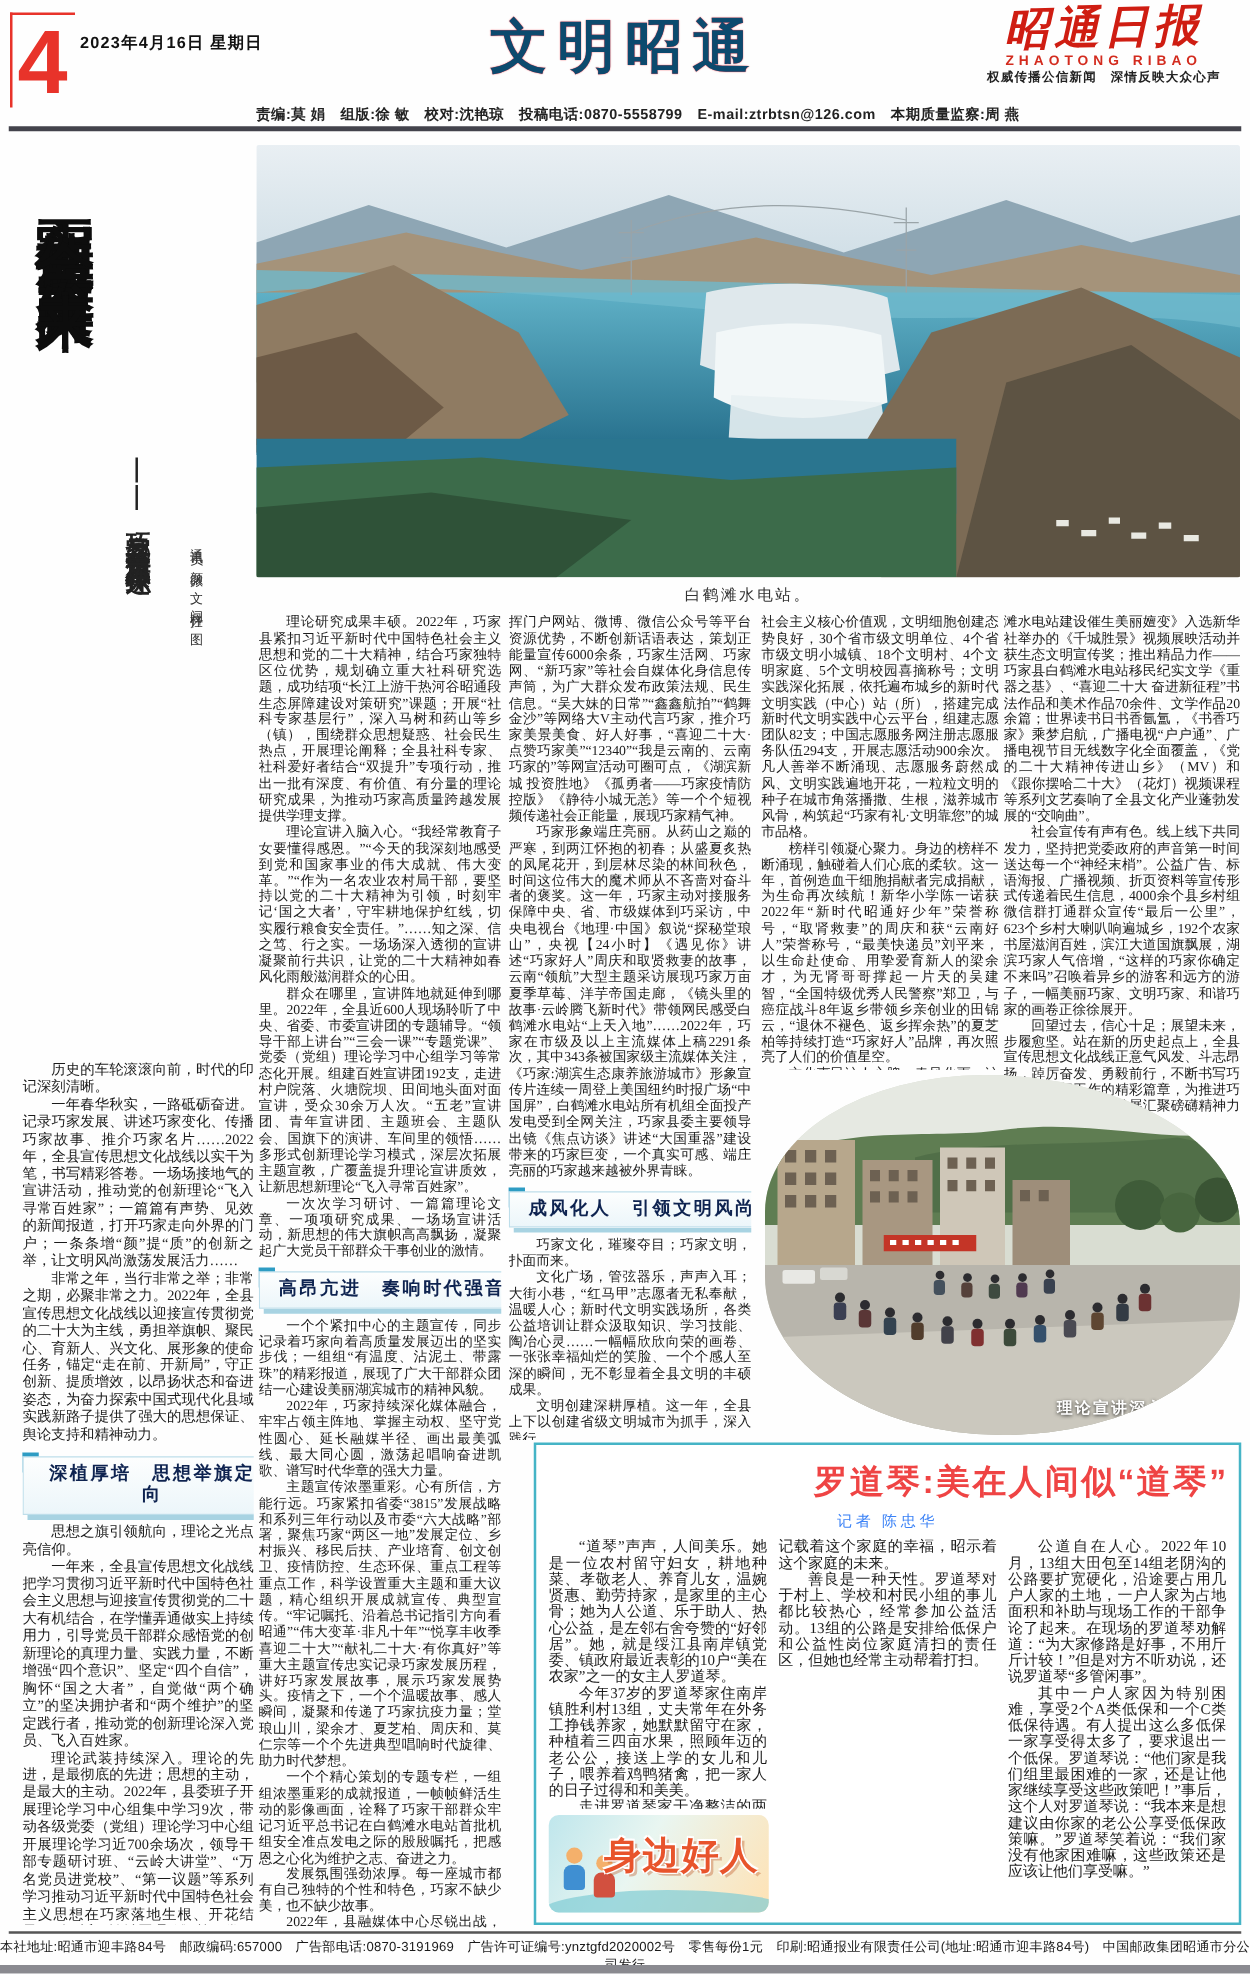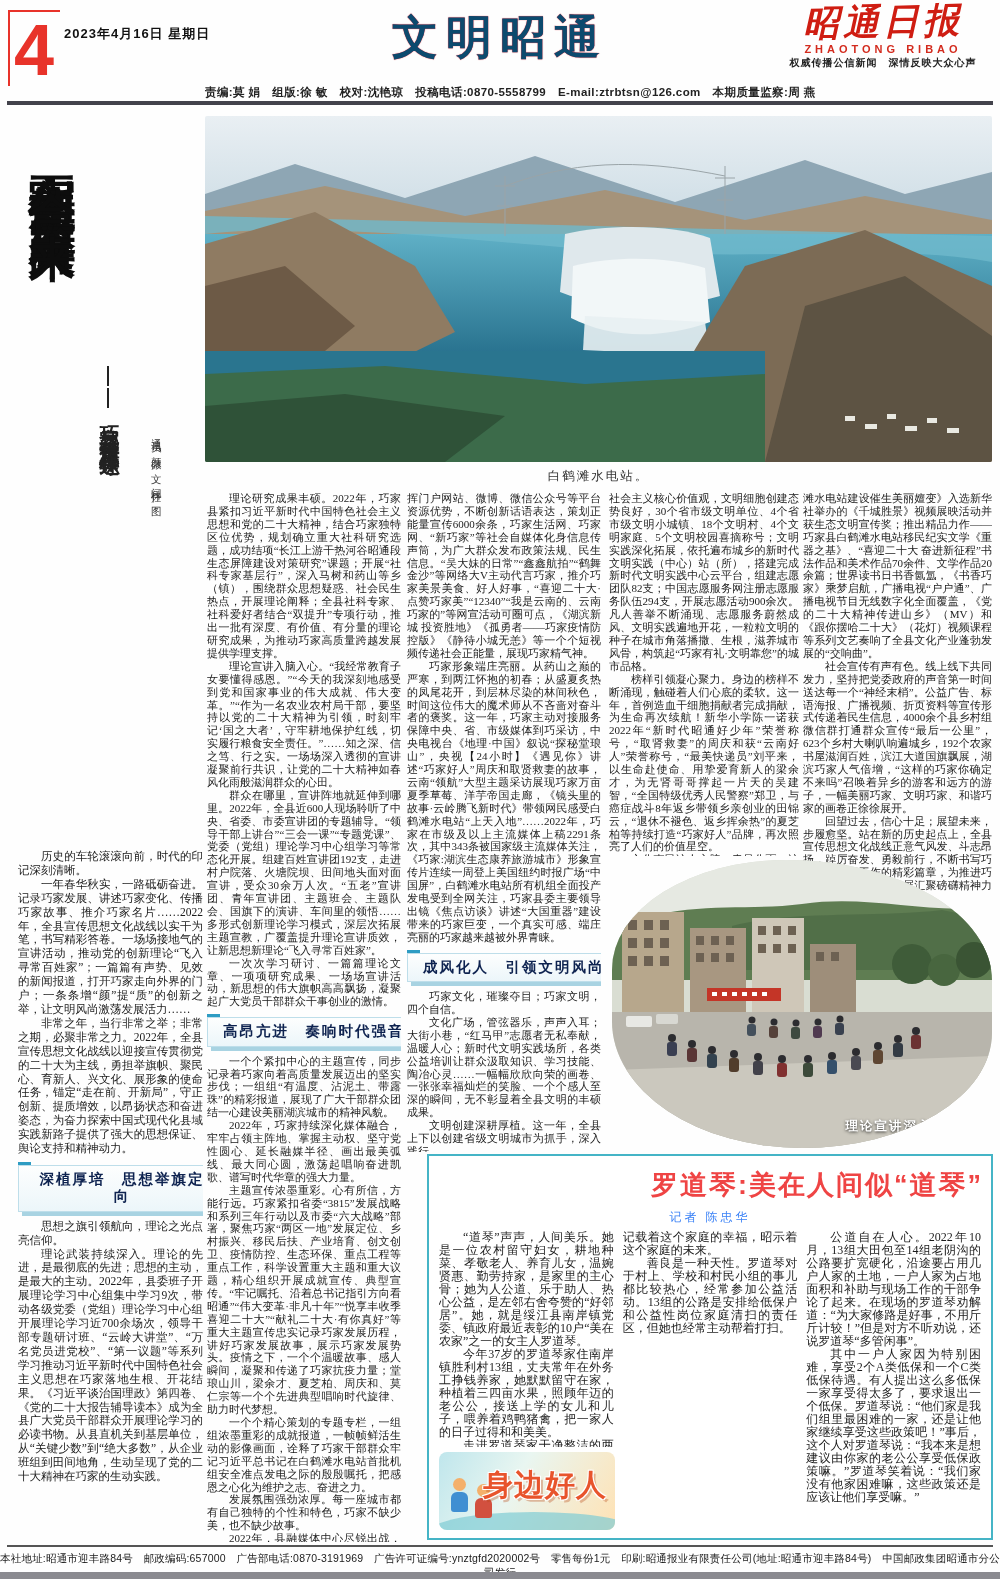--- a/index.html
+++ b/index.html
@@ -141,20 +141,21 @@
     </svg>
   </div>
   <div class="abs cap1">白鹤滩水电站。</div>
 
   <div class="col leftbody">
     <p>历史的车轮滚滚向前，时代的印记深刻清晰。</p>
     <p>一年春华秋实，一路砥砺奋进。记录巧家发展、讲述巧家变化、传播巧家故事、推介巧家名片……2022年，全县宣传思想文化战线以实干为笔，书写精彩答卷。一场场接地气的宣讲活动，推动党的创新理论“飞入寻常百姓家”；一篇篇有声势、见效的新闻报道，打开巧家走向外界的门户；一条条增“颜”提“质”的创新之举，让文明风尚激荡发展活力……</p>
     <p>非常之年，当行非常之举；非常之期，必聚非常之力。2022年，全县宣传思想文化战线以迎接宣传贯彻党的二十大为主线，勇担举旗帜、聚民心、育新人、兴文化、展形象的使命任务，锚定“走在前、开新局”，守正创新、提质增效，以昂扬状态和奋进姿态，为奋力探索中国式现代化县域实践新路子提供了强大的思想保证、舆论支持和精神动力。</p>
     <span class="sec-head">深植厚培　思想举旗定向</span>
     <p>思想之旗引领航向，理论之光点亮信仰。</p>
+    <p>一年来，全县宣传思想文化战线把学习贯彻习近平新时代中国特色社会主义思想与迎接宣传贯彻党的二十大有机结合，在学懂弄通做实上持续用力，引导党员干部群众感悟党的创新理论的真理力量、实践力量，不断增强“四个意识”、坚定“四个自信”，胸怀“国之大者”，自觉做“两个确立”的坚决拥护者和“两个维护”的坚定践行者，推动党的创新理论深入党员、飞入百姓家。</p>
     <p>理论武装持续深入。理论的先进，是最彻底的先进；思想的主动，是最大的主动。2022年，县委班子开展理论学习中心组集中学习9次，带动各级党委（党组）理论学习中心组开展理论学习近700余场次，领导干部专题研讨班、“云岭大讲堂”、“万名党员进党校”、“第一议题”等系列学习推动习近平新时代中国特色社会主义思想在巧家落地生根、开花结果。《习近平谈治国理政》第四卷、《党的二十大报告辅导读本》成为全县广大党员干部群众开展理论学习的必读书物。从县直机关到基层单位，从“关键少数”到“绝大多数”，从企业班组到田间地角，生动呈现了党的二十大精神在巧家的生动实践。</p>
   </div>
 
   <div class="col c2">
     <p>理论研究成果丰硕。2022年，巧家县紧扣习近平新时代中国特色社会主义思想和党的二十大精神，结合巧家独特区位优势，规划确立重大社科研究选题，成功结项“长江上游干热河谷昭通段生态屏障建设对策研究”课题；开展“社科专家基层行”，深入马树和药山等乡（镇），围绕群众思想疑惑、社会民生热点，开展理论阐释；全县社科专家、社科爱好者结合“双提升”专项行动，推出一批有深度、有价值、有分量的理论研究成果，为推动巧家高质量跨越发展提供学理支撑。</p>
     <p>理论宣讲入脑入心。“我经常教育子女要懂得感恩。”“今天的我深刻地感受到党和国家事业的伟大成就、伟大变革。”“作为一名农业农村局干部，要坚持以党的二十大精神为引领，时刻牢记‘国之大者’，守牢耕地保护红线，切实履行粮食安全责任。”……知之深、信之笃、行之实。一场场深入透彻的宣讲凝聚前行共识，让党的二十大精神如春风化雨般滋润群众的心田。</p>
     <p>群众在哪里，宣讲阵地就延伸到哪里。2022年，全县近600人现场聆听了中央、省委、市委宣讲团的专题辅导。“领导干部上讲台”“三会一课”“专题党课”、党委（党组）理论学习中心组学习等常态化开展。组建百姓宣讲团192支，走进村户院落、火塘院坝、田间地头面对面宣讲，受众30余万人次。“五老”宣讲团、青年宣讲团、主题班会、主题队会、国旗下的演讲、车间里的领悟……多形式创新理论学习模式，深层次拓展主题宣教，广覆盖提升理论宣讲质效，让新思想新理论“飞入寻常百姓家”。</p>
     <p>一次次学习研讨、一篇篇理论文章、一项项研究成果、一场场宣讲活动，新思想的伟大旗帜高高飘扬，凝聚起广大党员干部群众干事创业的激情。</p>
     <span class="sec-head">高昂亢进　奏响时代强音</span>
     <p>一个个紧扣中心的主题宣传，同步记录着巧家向着高质量发展迈出的坚实步伐；一组组“有温度、沾泥土、带露珠”的精彩报道，展现了广大干部群众团结一心建设美丽湖滨城市的精神风貌。</p>
@@ -162,21 +163,21 @@
     <p>主题宣传浓墨重彩。心有所信，方能行远。巧家紧扣省委“3815”发展战略和系列三年行动以及市委“六大战略”部署，聚焦巧家“两区一地”发展定位、乡村振兴、移民后扶、产业培育、创文创卫、疫情防控、生态环保、重点工程等重点工作，科学设置重大主题和重大议题，精心组织开展成就宣传、典型宣传。“牢记嘱托、沿着总书记指引方向看昭通”“伟大变革·非凡十年”“悦享丰收季 喜迎二十大”“献礼二十大·有你真好”等重大主题宣传忠实记录巧家发展历程，讲好巧家发展故事，展示巧家发展势头。疫情之下，一个个温暖故事、感人瞬间，凝聚和传递了巧家抗疫力量；堂琅山川，梁余才、夏芝柏、周庆和、莫仁宗等一个个先进典型唱响时代旋律、助力时代梦想。</p>
     <p>一个个精心策划的专题专栏，一组组浓墨重彩的成就报道，一帧帧鲜活生动的影像画面，诠释了巧家干部群众牢记习近平总书记在白鹤滩水电站首批机组安全准点发电之际的殷殷嘱托，把感恩之心化为维护之志、奋进之力。</p>
     <p>发展氛围强劲浓厚。每一座城市都有自己独特的个性和特色，巧家不缺少美，也不缺少故事。</p>
     <p>2022年，县融媒体中心尽锐出战，充分利用“一网两台二端三微三号”全媒体矩阵弹奏主流强音，全方位开展宣传报道，交出亮眼成绩单。县级媒体平台刊发原创新闻报道14815条次。各级各部门发</p>
   </div>
 
   <div class="col c3">
     <p class="cont">挥门户网站、微博、微信公众号等平台资源优势，不断创新话语表达，策划正能量宣传6000余条，巧家生活网、巧家网、“新巧家”等社会自媒体化身信息传声筒，为广大群众发布政策法规、民生信息。“吴大妹的日常”“鑫鑫航拍”“鹤舞金沙”等网络大V主动代言巧家，推介巧家美景美食、好人好事，“喜迎二十大·点赞巧家美”“12340”“我是云南的、云南巧家的”等网宣活动可圈可点，《湖滨新城 投资胜地》《孤勇者——巧家疫情防控版》《静待小城无恙》等一个个短视频传递社会正能量，展现巧家精气神。</p>
     <p>巧家形象端庄亮丽。从药山之巅的严寒，到两江怀抱的初春；从盛夏炙热的凤尾花开，到层林尽染的林间秋色，时间这位伟大的魔术师从不吝啬对奋斗者的褒奖。这一年，巧家主动对接服务保障中央、省、市级媒体到巧采访，中央电视台《地理·中国》叙说“探秘堂琅山”，央视【24小时】《遇见你》讲述“巧家好人”周庆和取贤救妻的故事，云南“领航”大型主题采访展现巧家万亩夏季草莓、洋芋帝国走廊，《镜头里的故事·云岭腾飞新时代》带领网民感受白鹤滩水电站“上天入地”……2022年，巧家在市级及以上主流媒体上稿2291条次，其中343条被国家级主流媒体关注，《巧家:湖滨生态康养旅游城市》形象宣传片连续一周登上美国纽约时报广场“中国屏”，白鹤滩水电站所有机组全面投产发电受到全网关注，巧家县委主要领导出镜《焦点访谈》讲述“大国重器”建设带来的巧家巨变，一个真实可感、端庄亮丽的巧家越来越被外界青睐。</p>
     <span class="sec-head">成风化人　引领文明风尚</span>
-    <p>巧家文化，璀璨夺目；巧家文明，四个自信。</p>
+    <p>巧家文化，璀璨夺目；巧家文明，扑面而来。</p>
     <p>文化广场，管弦器乐，声声入耳；大街小巷，“红马甲”志愿者无私奉献，温暖人心；新时代文明实践场所，各类公益培训让群众汲取知识、学习技能、陶冶心灵……一幅幅欣欣向荣的画卷、一张张幸福灿烂的笑脸、一个个感人至深的瞬间，无不彰显着全县文明的丰硕成果。</p>
     <p>文明创建深耕厚植。这一年，全县上下以创建省级文明城市为抓手，深入践行</p>
   </div>
 
   <div class="col c4">
     <p class="cont">社会主义核心价值观，文明细胞创建态势良好，30个省市级文明单位、4个省市级文明小城镇、18个文明村、4个文明家庭、5个文明校园喜摘称号；文明实践深化拓展，依托遍布城乡的新时代文明实践（中心）站（所），搭建完成新时代文明实践中心云平台，组建志愿团队82支；中国志愿服务网注册志愿服务队伍294支，开展志愿活动900余次。凡人善举不断涌现、志愿服务蔚然成风、文明实践遍地开花，一粒粒文明的种子在城市角落播撒、生根，滋养城市风骨，构筑起“巧家有礼·文明靠您”的城市品格。</p>
     <p>榜样引领凝心聚力。身边的榜样不断涌现，触碰着人们心底的柔软。这一年，首例造血干细胞捐献者完成捐献，为生命再次续航！新华小学陈一诺获2022年“新时代昭通好少年”荣誉称号，“取肾救妻”的周庆和获“云南好人”荣誉称号，“最美快递员”刘平来，以生命赴使命、用挚爱育新人的梁余才，为无肾哥哥撑起一片天的吴建智，“全国特级优秀人民警察”郑卫，与癌症战斗8年返乡带领乡亲创业的田锦云，“退休不褪色、返乡挥余热”的夏芝柏等持续打造“巧家好人”品牌，再次照亮了人们的价值星空。</p>
     <p>文化惠民沁人心脾。春风化雨，沁人心田。这一年，巧家大力繁荣文化事业和文化产业……《云南巧家·白鹤</p>
   </div>
 

